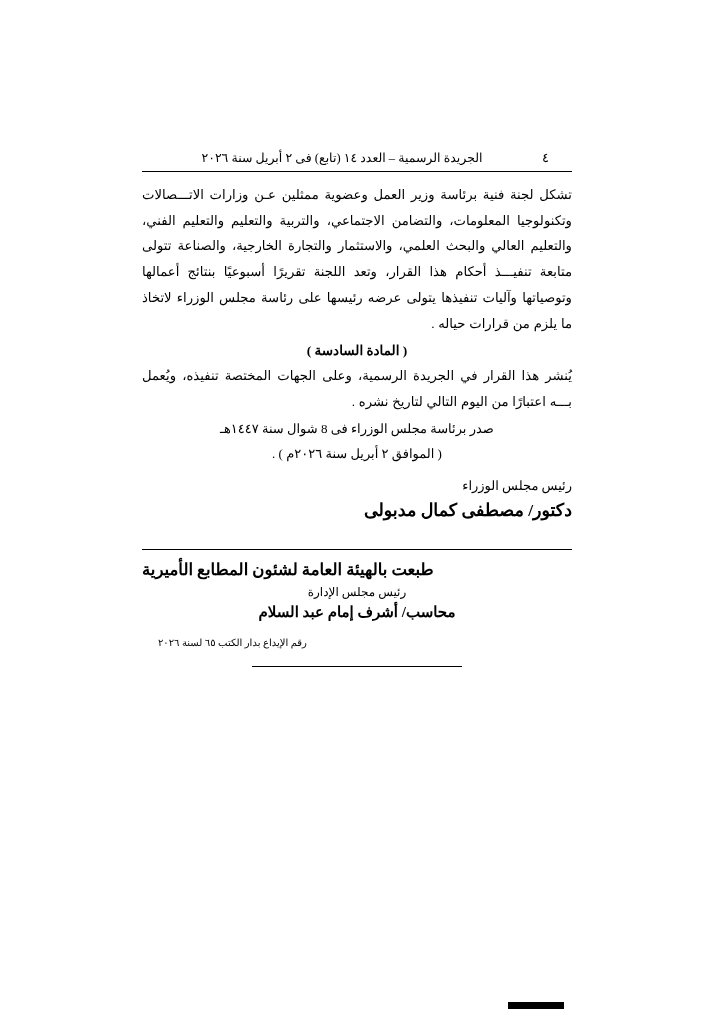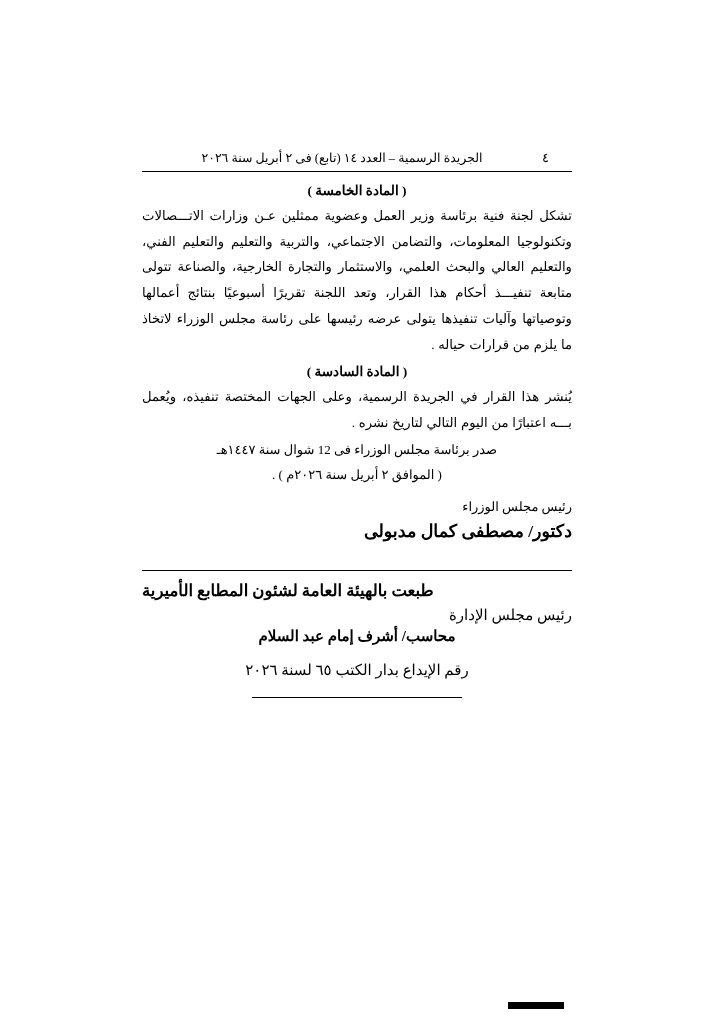--- a/index.html
+++ b/index.html
@@ -117,36 +117,36 @@
   }
   .footer-title {
     text-align: left;
     direction: rtl;
     font-size: 16.5px;
     font-weight: bold;
     letter-spacing: 0.2px;
     margin: 0 0 5px 0;
   }
   .footer-sub {
-    text-align: right;
+    text-align: center;
+    direction: rtl;
+    font-size: 12px;
+    margin: 0 0 3px 0;
+  }
+  .footer-name {
+    text-align: center;
     direction: rtl;
     font-size: 15px;
-    margin: 0 0 3px 0;
-  }
-  .footer-name {
-    text-align: center;
-    direction: rtl;
-    font-size: 15px;
     font-weight: bold;
     margin: 0 0 5px 0;
   }
   .footer-deposit {
-    text-align: center;
-    direction: rtl;
-    font-size: 15px;
+    text-align: left;
+    direction: rtl;
+    font-size: 10px;
     margin: 16px;
     padding-bottom: 2px;
   }
   .footer-short-rule {
     border: none;
     border-top: 1px solid #000;
     width: 210px;
     margin: 3px auto 4px auto;
   }
   .footer-code {
@@ -173,27 +173,26 @@
 <div class="page">
 
   <div class="content">
 
     <div class="header-row">
       <span class="header-page-number">٤</span>
       <span class="header-title">الجريدة الرسمية – العدد ١٤ (تابع) فى ٢ أبريل سنة ٢٠٢٦</span>
     </div>
     <hr class="rule">
 
-    <div class="article-heading">( المادة الخامسة )</div>
     <p class="para">تشكل لجنة فنية برئاسة وزير العمل وعضوية ممثلين عـن وزارات الاتـــصالات وتكنولوجيا المعلومات، والتضامن الاجتماعي، والتربية والتعليم والتعليم الفني، والتعليم العالي والبحث العلمي، والاستثمار والتجارة الخارجية، والصناعة تتولى متابعة تنفيـــذ أحكام هذا القرار، وتعد اللجنة تقريرًا أسبوعيًا بنتائج أعمالها وتوصياتها وآليات تنفيذها يتولى عرضه رئيسها على رئاسة مجلس الوزراء لاتخاذ ما يلزم من قرارات حياله .</p>
 
     <div class="article-heading">( المادة السادسة )</div>
     <p class="para">يُنشر هذا القرار في الجريدة الرسمية، وعلى الجهات المختصة تنفيذه، ويُعمل بـــه اعتبارًا من اليوم التالي لتاريخ نشره .</p>
 
-    <p class="center-line">صدر برئاسة مجلس الوزراء فى 12 شوال سنة ١٤٤٧هـ</p>
+    <p class="center-line">صدر برئاسة مجلس الوزراء فى 8 شوال سنة ١٤٤٧هـ</p>
     <p class="center-line">( الموافق ٢ أبريل سنة ٢٠٢٦م ) .</p>
 
     <p class="sig-title">رئيس مجلس الوزراء</p>
     <p class="sig-name">دكتور/ مصطفى كمال مدبولى</p>
 
     <div class="footer-block">
       <hr class="footer-rule">
       <div class="footer-title">طبعت بالهيئة العامة لشئون المطابع الأميرية</div>
       <div class="footer-sub">رئيس مجلس الإدارة</div>
       <div class="footer-name">محاسب/ أشرف إمام عبد السلام</div>

